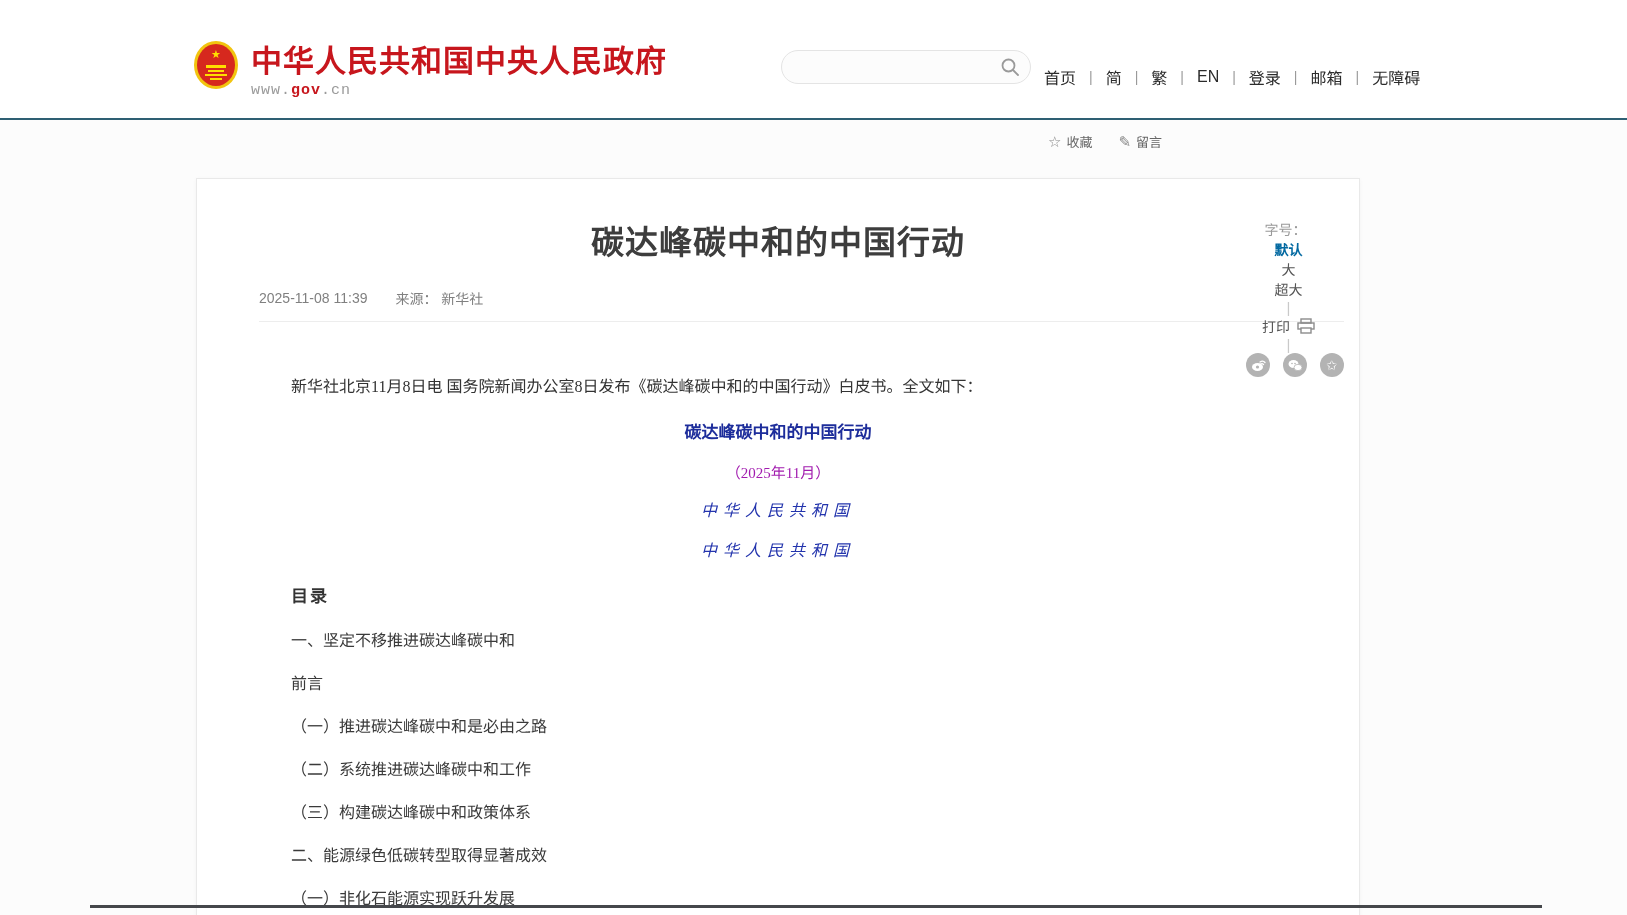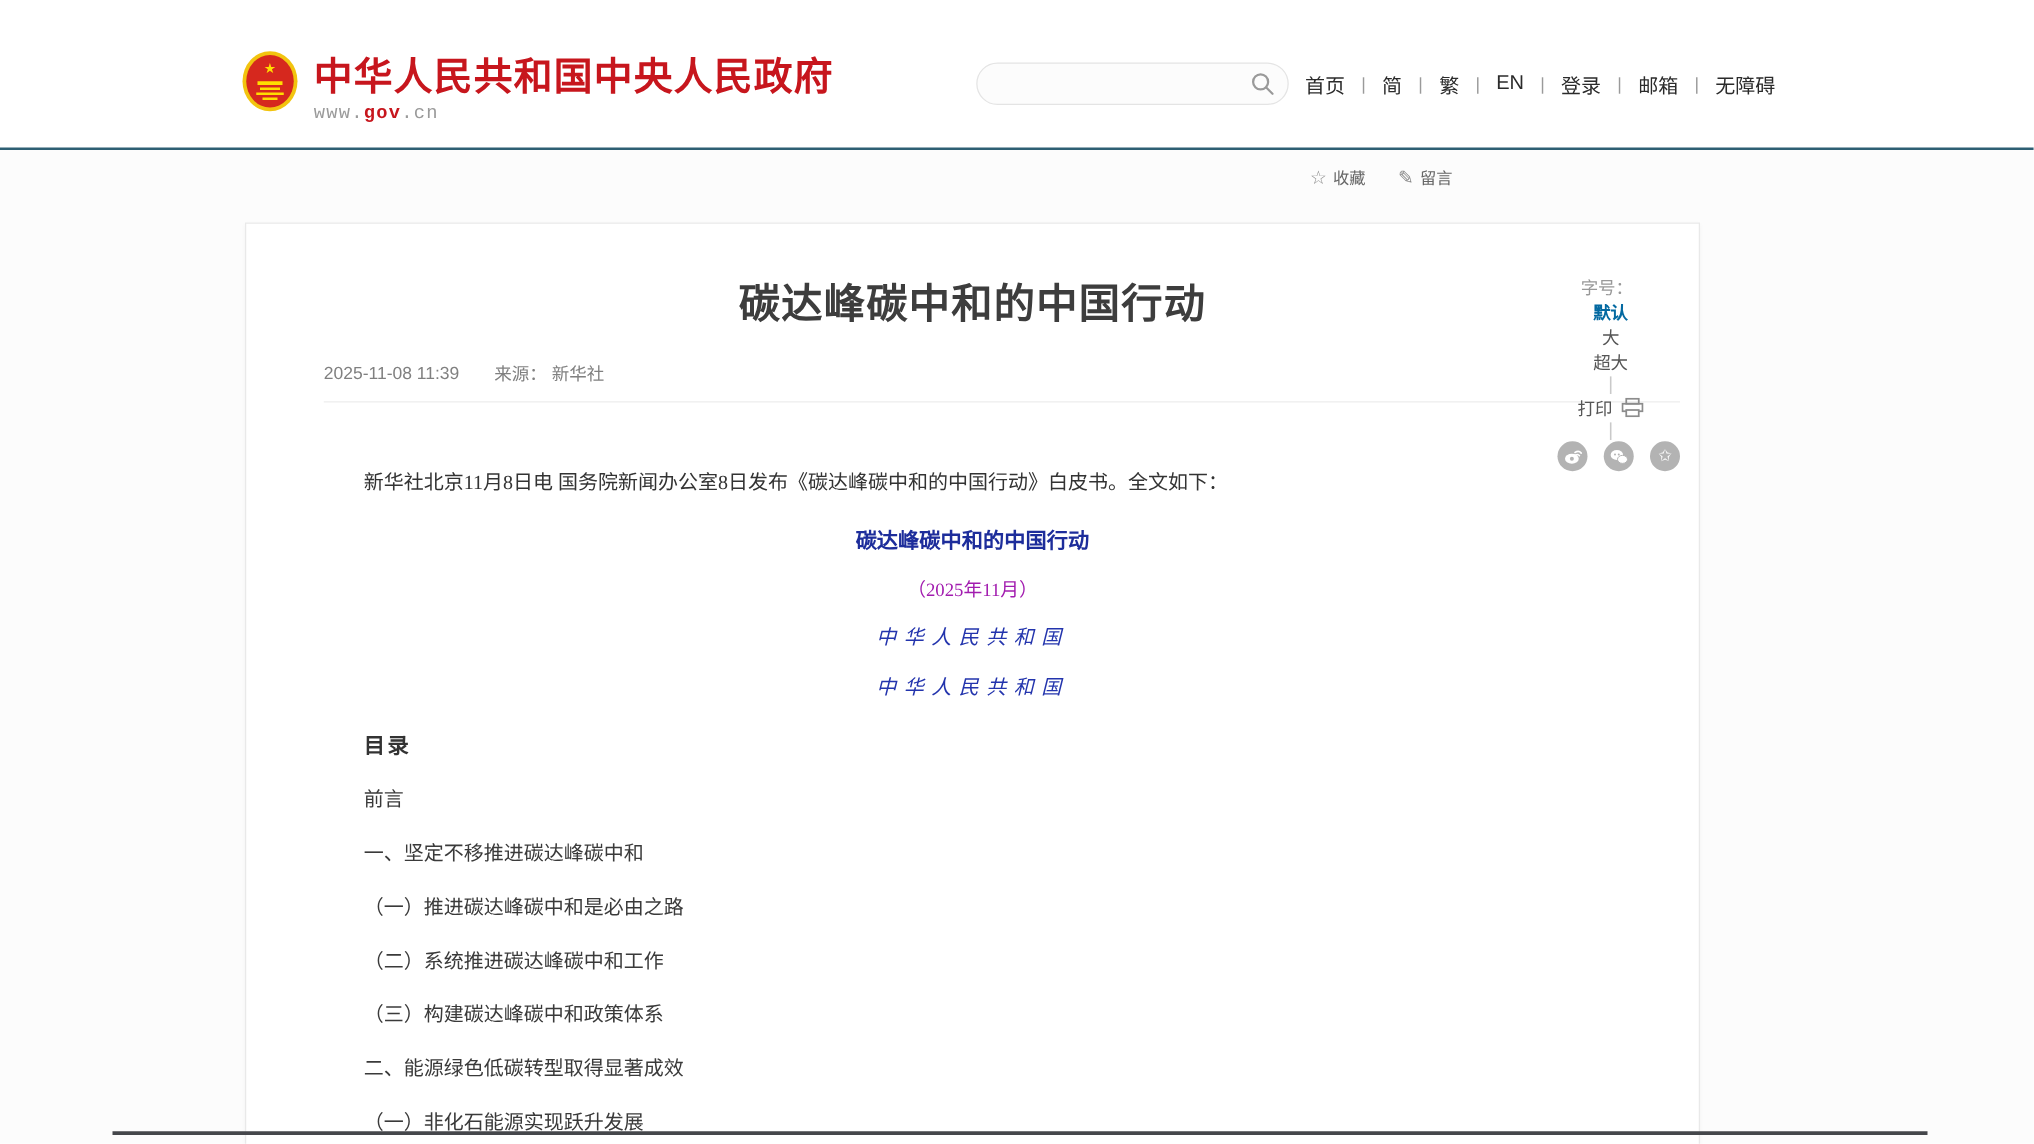--- a/index.html
+++ b/index.html
@@ -23,21 +23,21 @@
     position:absolute;left:781px;top:50px;width:248px;height:32px;
     background:#fcfcfc;border:1px solid #e4e4e4;border-radius:17px;
     display:flex;align-items:center;
   }
   .search-pill input{
     flex:1;border:none;outline:none;background:transparent;
     font-size:14px;padding:0 8px 0 16px;color:#333;height:28px;
     font-family:"Liberation Sans",sans-serif;
   }
   .search-icon{width:20px;height:20px;margin-right:10px;cursor:pointer;flex:0 0 auto;}
-  .top-nav{position:absolute;left:1044px;top:55px;display:flex;align-items:center;font-size:16px;color:#2b2b2b;}
+  .top-nav{position:absolute;left:1044px;top:65px;display:flex;align-items:center;font-size:16px;color:#2b2b2b;}
   .top-nav .nav-item{padding:0 13px;cursor:pointer;white-space:nowrap;}
   .top-nav .nav-item:first-child{padding-left:0;}
   .top-nav .sep{color:#9a9a9a;font-size:14px;}
   
   .page-bg{position:absolute;top:120px;left:0;width:1627px;height:795px;background:#fcfcfc;}
   .fav-row{
     position:absolute;top:132px;left:1048px;display:flex;align-items:center;
     font-size:13px;color:#666;
   }
   .fav-item{display:flex;align-items:center;margin-right:26px;cursor:pointer;}
@@ -198,22 +198,22 @@
   <div class="meta-divider"></div>
 
   <div class="article-body">
     <p class="lead">新华社北京11月8日电 国务院新闻办公室8日发布《碳达峰碳中和的中国行动》白皮书。全文如下：</p>
     <p class="doc-title">碳达峰碳中和的中国行动</p>
     <p class="doc-date">（2025年11月）</p>
     <p class="doc-org">中华人民共和国</p>
     <p class="doc-org second">中华人民共和国</p>
 
     <p class="toc-heading">目录</p>
+    <p class="toc-item">一、坚定不移推进碳达峰碳中和</p>
     <p class="toc-item">前言</p>
-    <p class="toc-item">一、坚定不移推进碳达峰碳中和</p>
     <p class="toc-item">（一）推进碳达峰碳中和是必由之路</p>
     <p class="toc-item">（二）系统推进碳达峰碳中和工作</p>
     <p class="toc-item">（三）构建碳达峰碳中和政策体系</p>
     <p class="toc-item">二、能源绿色低碳转型取得显著成效</p>
     <p class="toc-item">（一）非化石能源实现跃升发展</p>
   </div>
 </div>
 
 <div class="bottom-divider"></div>
 

